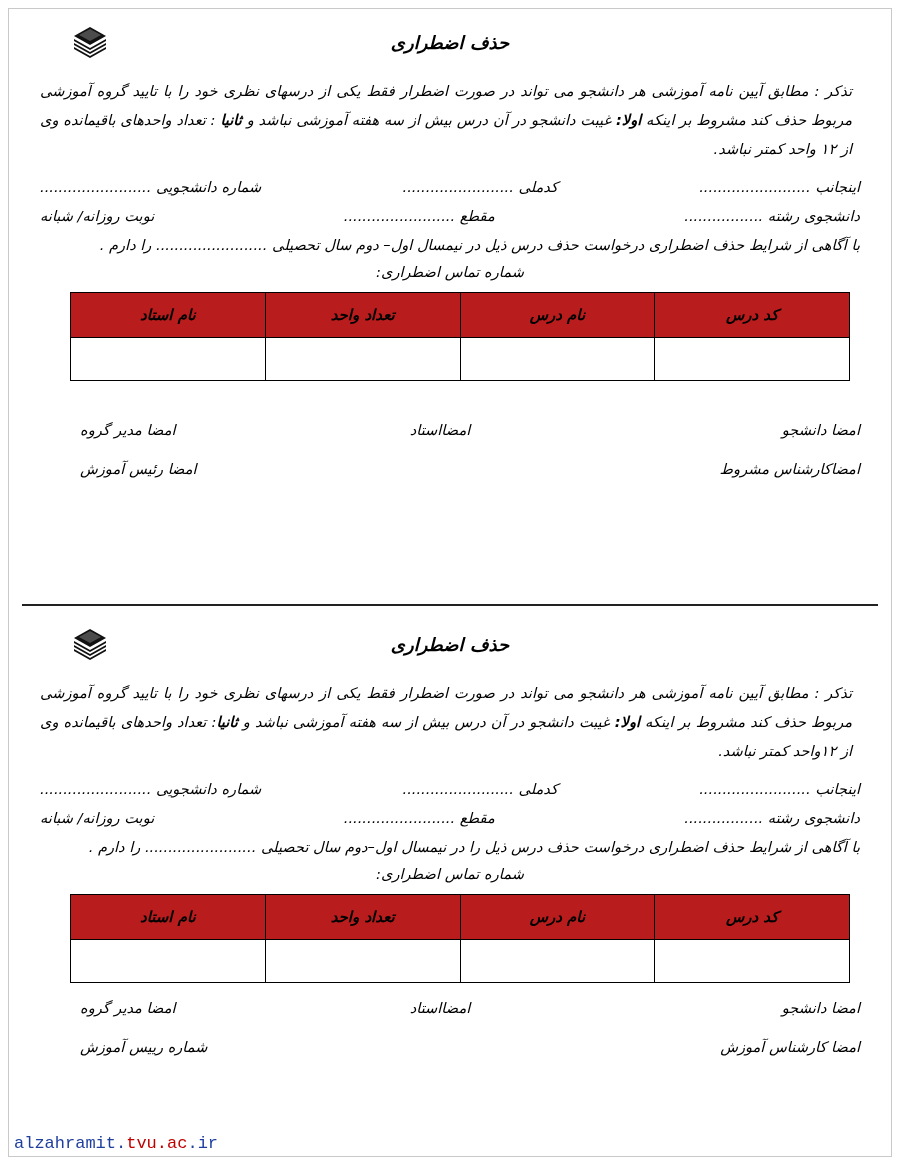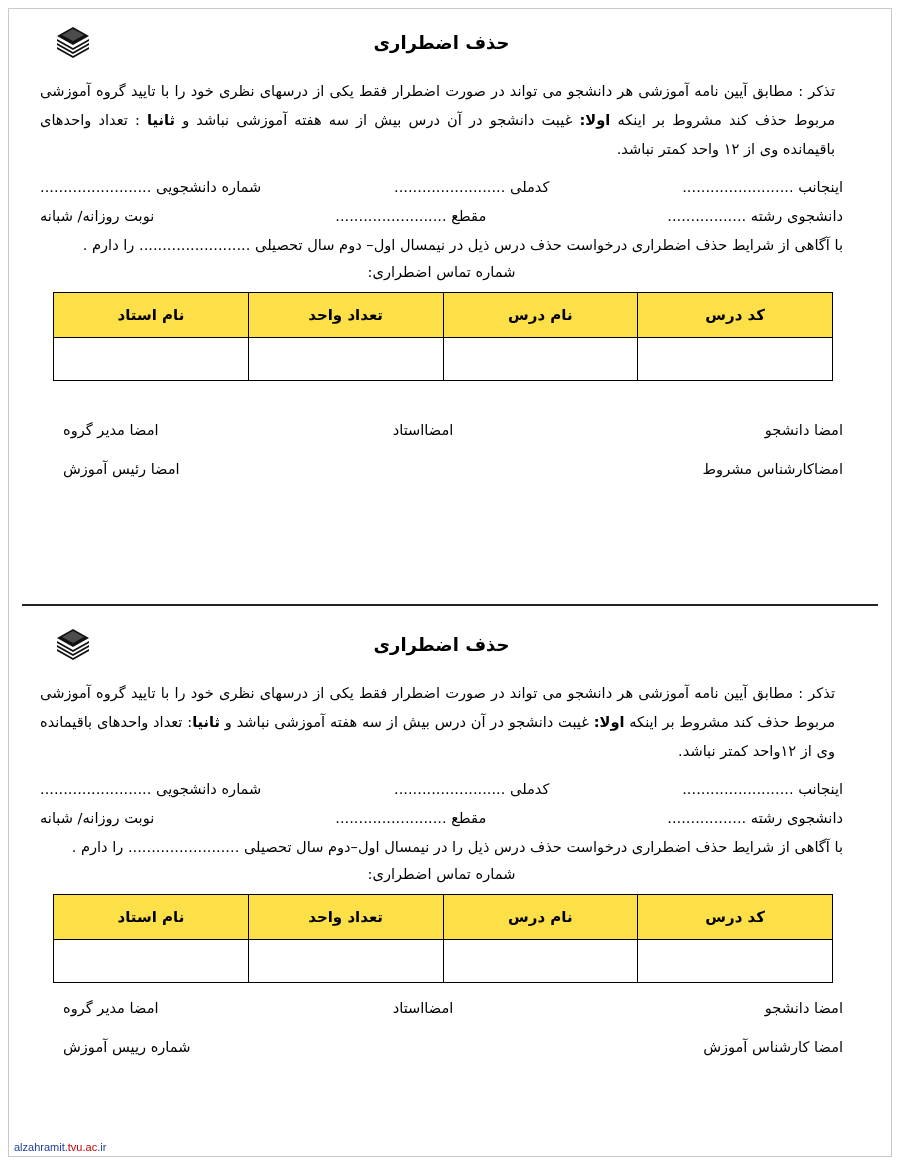--- a/index.html
+++ b/index.html
@@ -25,22 +25,23 @@
     left: 8px;
     top: 8px;
     right: 8px;
     bottom: 8px;
     border: 1px solid #c9c9c9;
     pointer-events: none;
   }
   .form {
     position: absolute;
     left: 40px;
-    right: 57px;
+    right: 40px;
     direction: rtl;
+    font-style: italic;
   }
   .form-top { top: 18px; }
   .form-bottom { top: 620px; }
 
   .hr-sep {
     position: absolute;
     left: 22px;
     right: 22px;
     top: 604px;
     border-top: 2px solid #222;
@@ -99,21 +100,21 @@
   }
 
   table.courses {
     margin-top: 12px;
     border-collapse: collapse;
     width: 780px;
     margin-right: 10px;
     table-layout: fixed;
   }
   table.courses th {
-    background: #fde047;
+    background: #b91c1c;
     border: 1.5px solid #000;
     height: 42px;
     font-size: 15px;
     font-weight: bold;
     text-align: center;
   }
   table.courses td {
     border: 1.5px solid #000;
     height: 40px;
   }
@@ -128,22 +129,22 @@
     margin-bottom: 22px;
   }
   .sign-row .s1 { width: 300px; text-align: right; }
   .sign-row .s2 { width: 240px; text-align: center; }
   .sign-row .s3 { width: 240px; text-align: left; }
 
   .footer-tag {
     position: absolute;
     left: 14px;
     bottom: 12px;
-    font-size: 11px;
-    font-family: Liberation Sans, sans-serif;
+    font-size: 17px;
+    font-family: Liberation Mono, monospace;
     direction: ltr;
     margin-top: 17px;
   }
   .footer-tag .red { color: #c00000; }
   .footer-tag .blue { color: #1f3f9e; }
 </style>
 </head>
 <body>
 
 <div class="page">

